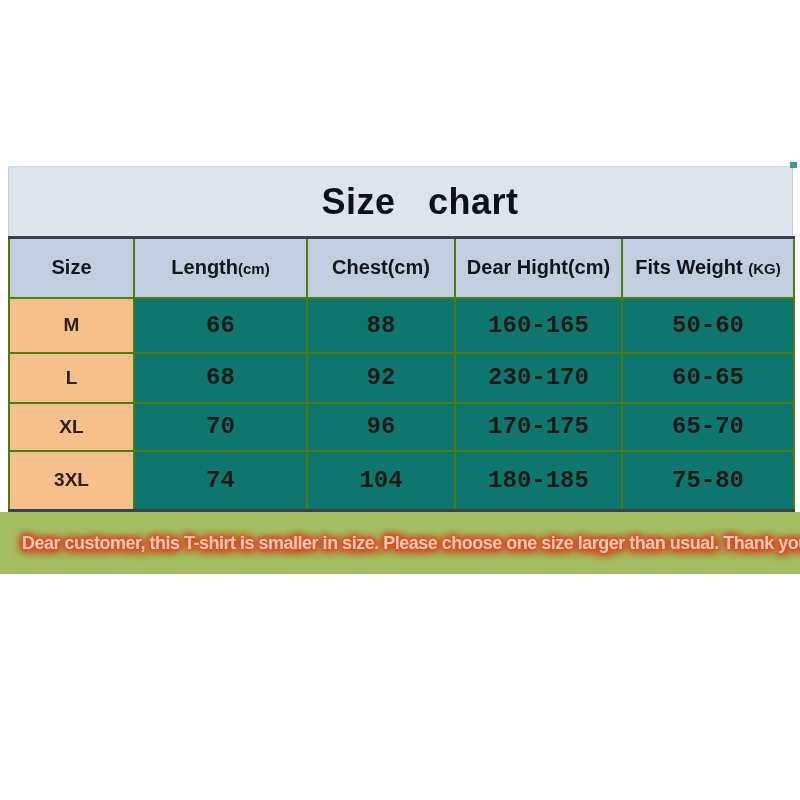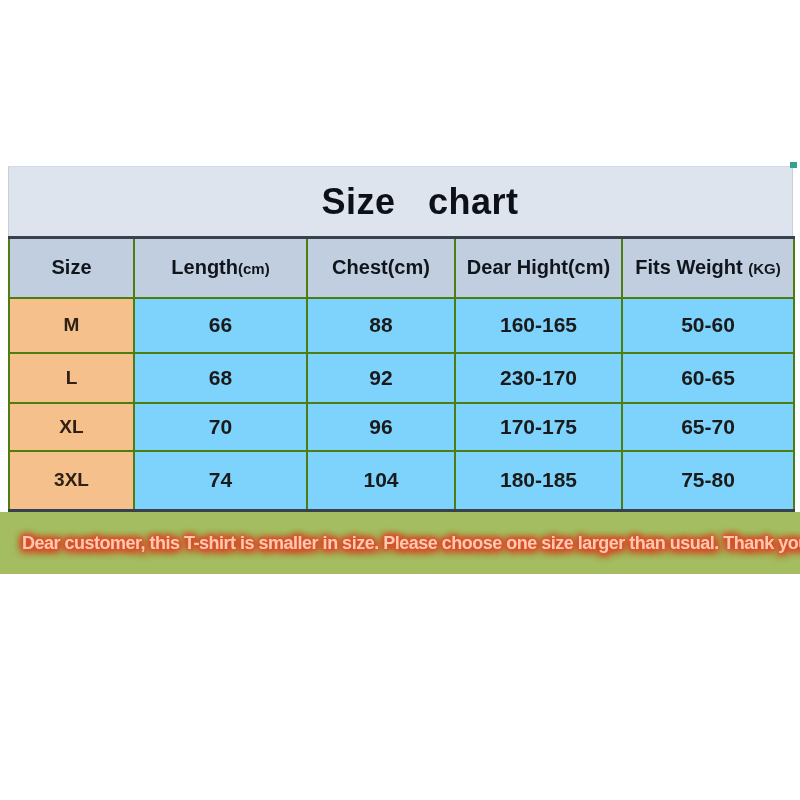--- a/index.html
+++ b/index.html
@@ -77,25 +77,25 @@
   tr.data-row-3xl { height: 60px; }
 
   td.size-cell {
     background: #f5c08c;
     font-size: 19px;
     font-weight: bold;
     color: #2e2014;
     font-family: "Liberation Sans", sans-serif;
   }
   td.num-cell {
-    background: #7dd3fc;
-    font-size: 21px;
+    background: #0f766e;
+    font-size: 24px;
     font-weight: bold;
     color: #1a1a1a;
-    font-family: Liberation Sans, sans-serif;
+    font-family: Liberation Mono, monospace;
   }
 
   
   .notice-banner {
     width: 800px;
     height: 62px;
     background: #a3bd60;
     overflow: hidden;
     display: flex;
     align-items: center;

